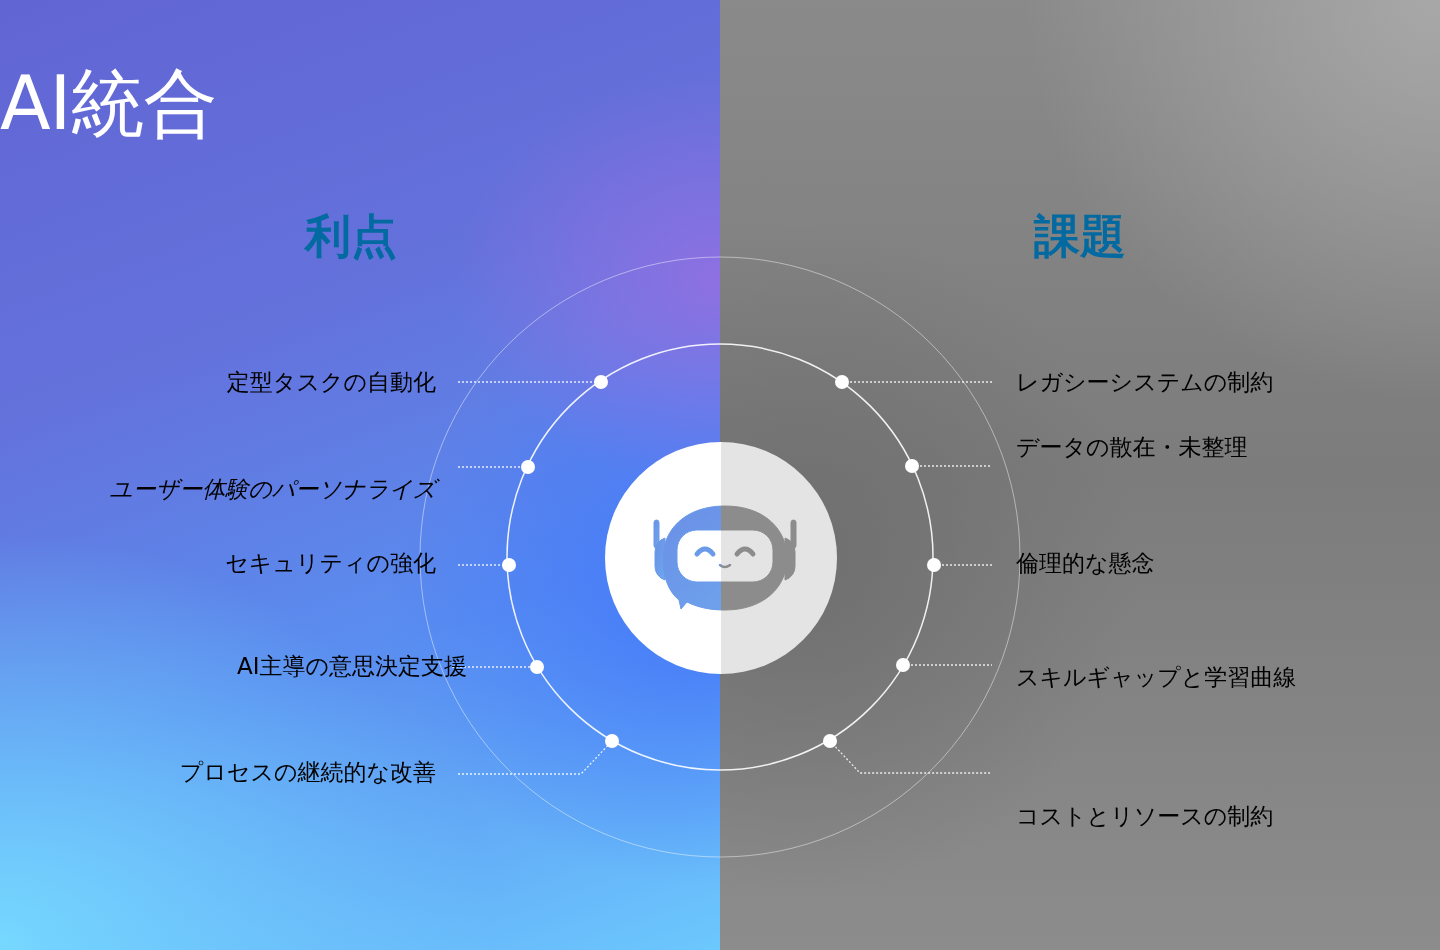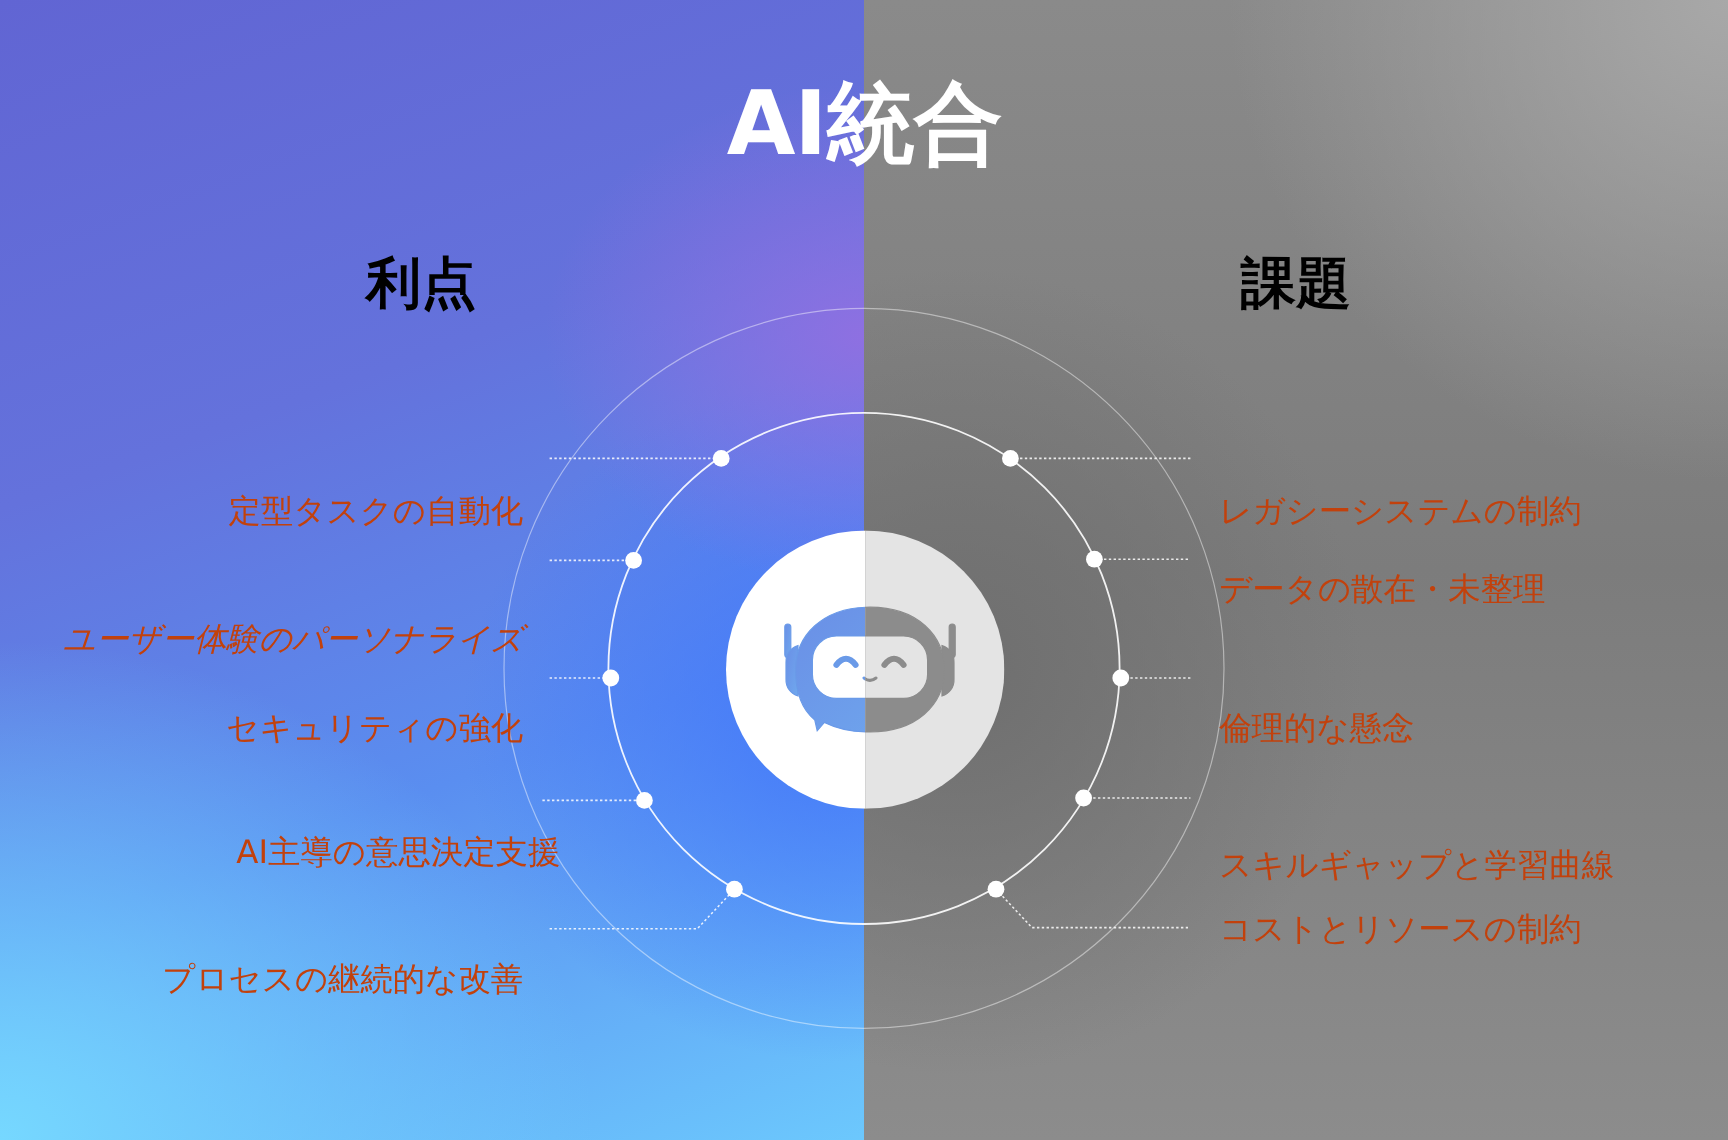--- a/index.html
+++ b/index.html
@@ -14,33 +14,33 @@
       linear-gradient(160deg, #6165d3 0%, #6472dc 35%, #5a8ef0 65%, #6cc8fd 100%);
   }
   .panel-right {
     left:720px;
     background:
       radial-gradient(ellipse 420px 420px at 80px 560px, rgba(110,110,110,0.95), rgba(110,110,110,0) 80%),
       radial-gradient(ellipse 520px 500px at 720px 0px, rgba(168,168,168,1), rgba(168,168,168,0) 80%),
       linear-gradient(180deg, #8a8a8a 0%, #7c7c7c 50%, #8c8c8c 100%);
   }
   .title {
-    position:absolute; left:0; width:1440px; top:58px; text-align:center;
-    color:#fff; font-weight:bold; font-size:74px; letter-spacing:-1px; line-height:90px;
+    position:absolute; left:0; width:1440px; top:58px; text-align:left;
+    color:#fff; font-weight:normal; font-size:74px; letter-spacing:-1px; line-height:90px;
     font-family:"DejaVu Sans","Liberation Sans",sans-serif;
   }
   .heading {
-    position:absolute; top:206px; color:#000000; font-weight:bold; font-size:46px; line-height:60px;
+    position:absolute; top:206px; color:#0369a1; font-weight:bold; font-size:46px; line-height:60px;
     width:300px; text-align:center;
   }
   .heading-left { left:201px; }
   .heading-right { left:930px; }
   svg.diagram { position:absolute; left:0; top:0; width:1440px; height:950px; }
   .label {
-    position:absolute; color:#c2410c; font-size:27px; line-height:30px; white-space:nowrap;margin-top:45px;
+    position:absolute; color:#000000; font-size:23px; line-height:30px; white-space:nowrap;
   }
   .label-left { text-align:right; right:1004px; }
   .label-right { text-align:left; left:1016px; }
   .center-badge {
     position:absolute; left:605px; top:442px; width:232px; height:232px; border-radius:50%; overflow:hidden;
   }
   .center-badge .half { position:absolute; top:0; height:232px; width:116px; }
   .center-badge .half-l { left:0; background:#ffffff; }
   .center-badge .half-r { left:116px; background:#e4e4e4; }
 </style>
@@ -94,21 +94,21 @@
 <div class="label label-left" style="top:367px;">定型タスクの自動化</div>
 <div class="label label-left" style="top:474px;font-style:italic;">ユーザー体験のパーソナライズ</div>
 <div class="label label-left" style="top:548px;">セキュリティの強化</div>
 <div class="label label-left" style="top:651px; right:973px;">AI主導の意思決定支援</div>
 <div class="label label-left" style="top:757px;">プロセスの継続的な改善</div>
 
 <div class="label label-right" style="top:367px;">レガシーシステムの制約</div>
 <div class="label label-right" style="top:432px;">データの散在・未整理</div>
 <div class="label label-right" style="top:548px;">倫理的な懸念</div>
 <div class="label label-right" style="top:662px;">スキルギャップと学習曲線</div>
-<div class="label label-right" style="top:715px;">コストとリソースの制約</div>
+<div class="label label-right" style="top:801px;">コストとリソースの制約</div>
 
 <div class="center-badge">
   <div class="half half-l"></div>
   <div class="half half-r"></div>
   <svg width="232" height="232" viewBox="0 0 232 232" style="position:absolute;left:0;top:0;">
     <defs>
       <clipPath id="clipL">
           <rect x="0" y="0" width="116" height="232"></rect>
         </clipPath>
       <clipPath id="clipR">

